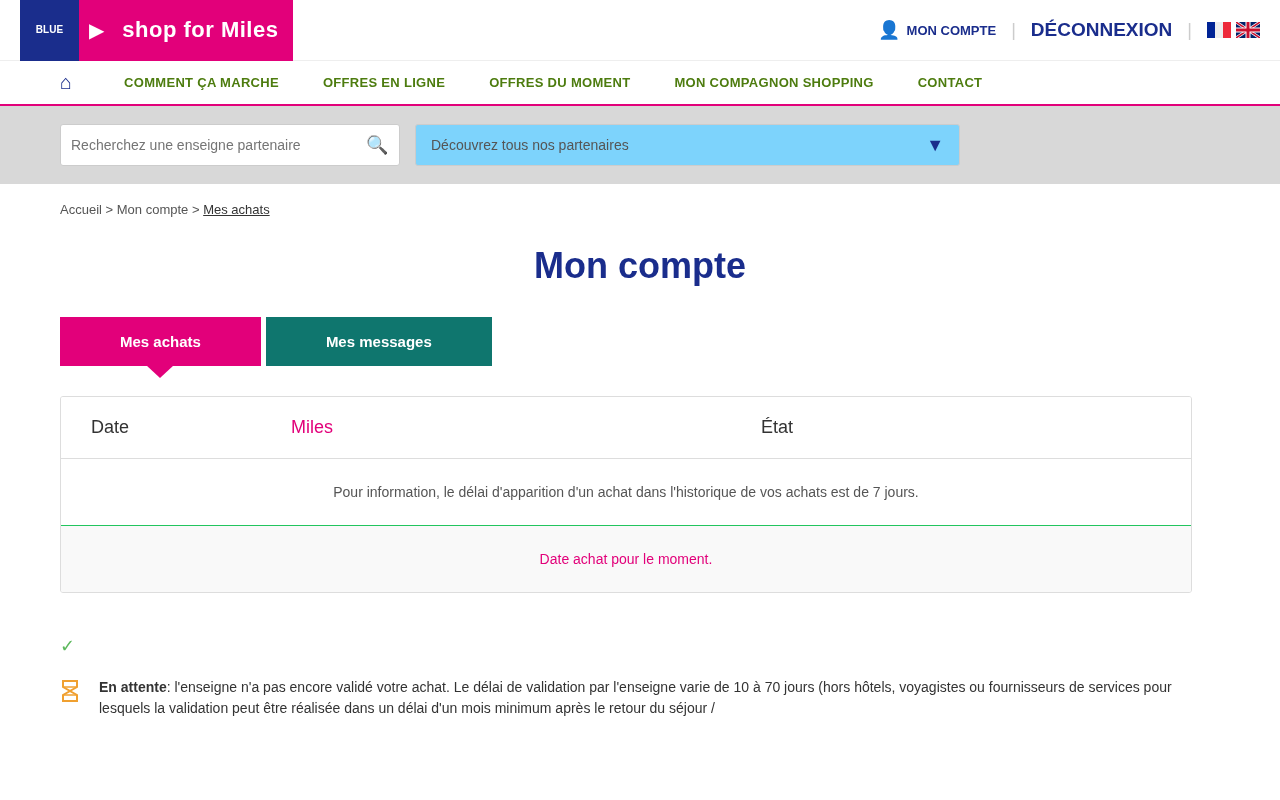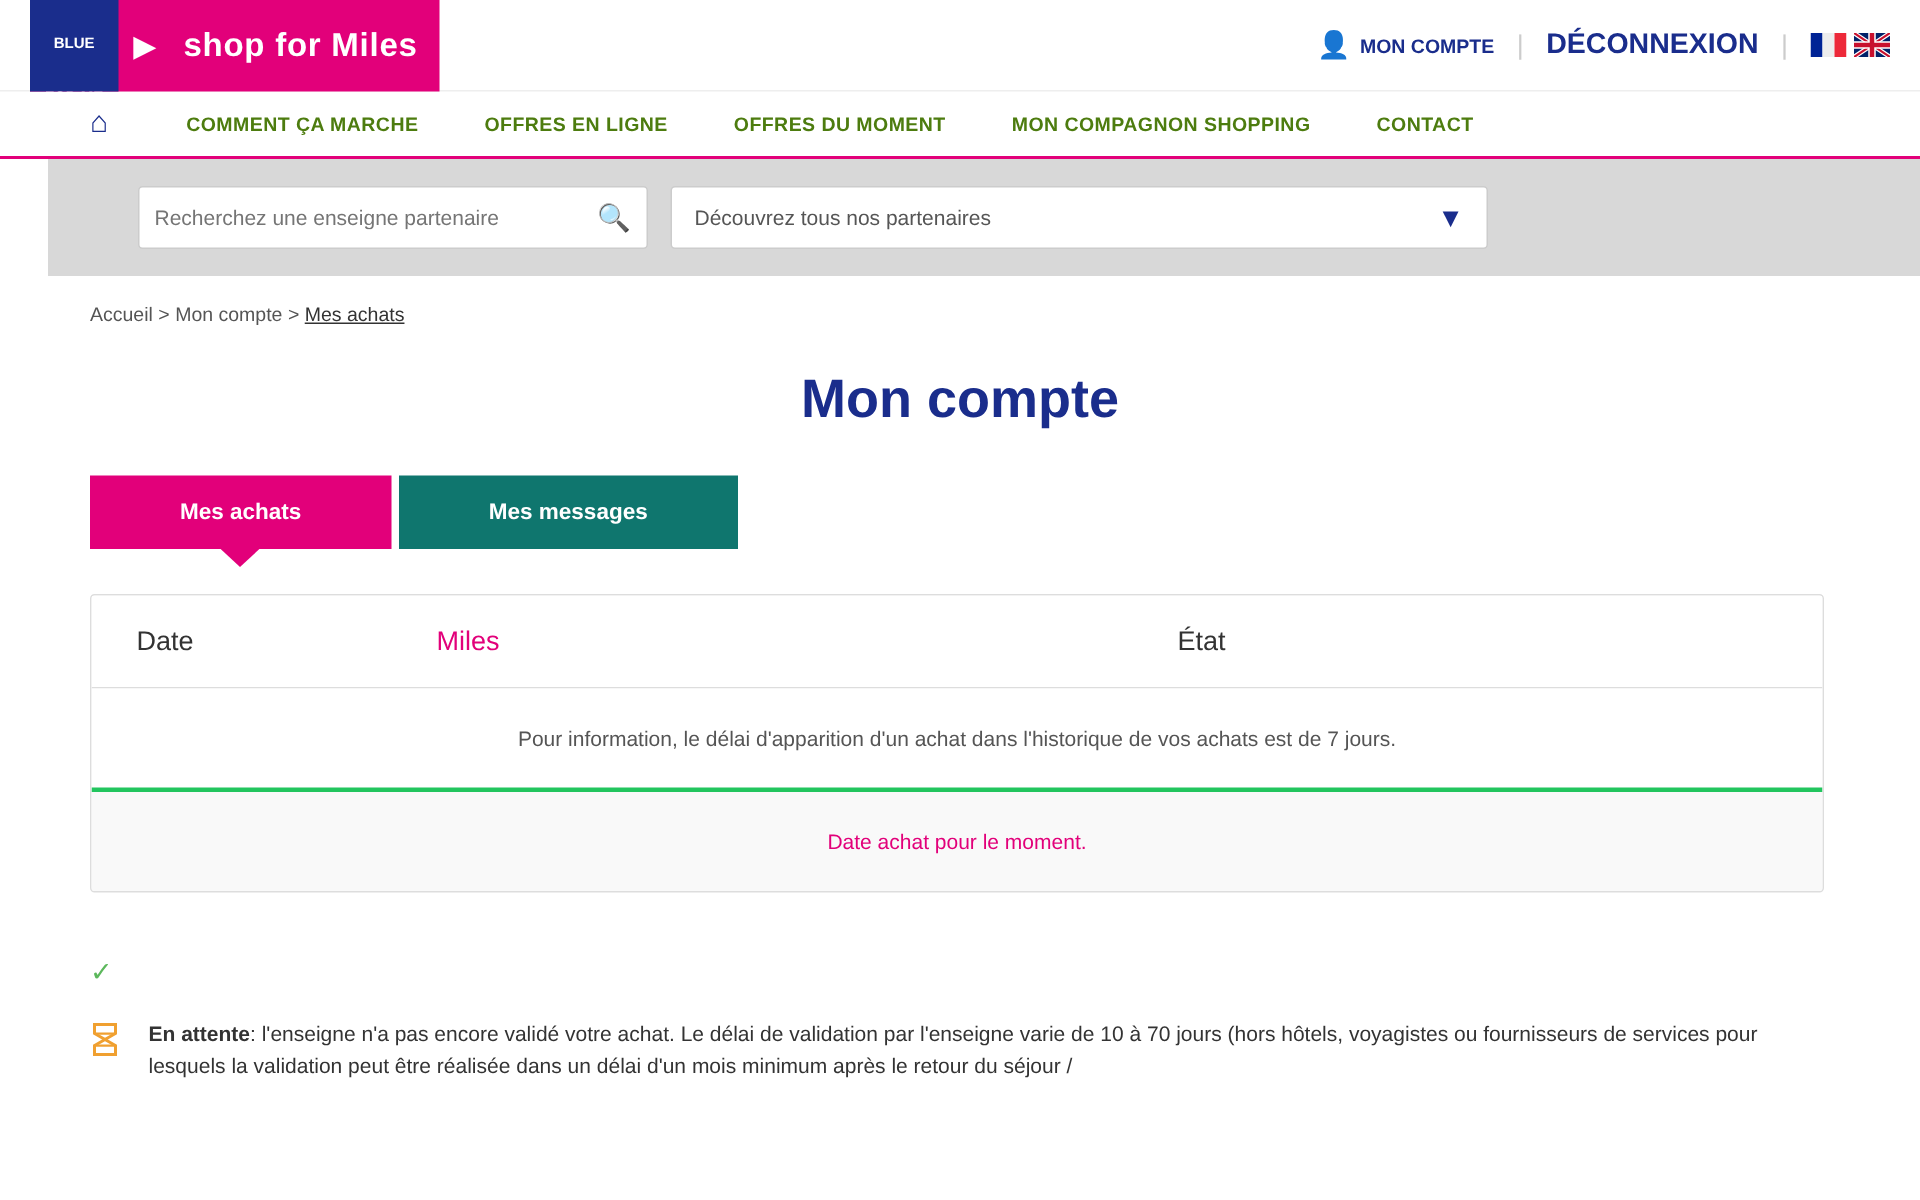--- a/index.html
+++ b/index.html
@@ -122,21 +122,20 @@
       white-space: nowrap;
     }
 
     
     .search-area {
       background: #d8d8d8;
       padding: 18px 60px;
       display: flex;
       gap: 15px;
       align-items: flex-end;
-      margin-left: 32px;
     }
     .search-input-wrap {
       background: #fff;
       border: 1px solid #ccc;
       border-radius: 3px;
       display: flex;
       align-items: center;
       padding: 0 10px;
       width: 340px;
       height: 42px;
@@ -150,21 +149,21 @@
       background: transparent;
     }
     .search-icon-btn {
       background: none;
       border: none;
       cursor: pointer;
       color: #1a2d8c;
       font-size: 18px;
     }
     .partner-dropdown {
-      background: #ffffff;
+      background: #7dd3fc;
       border: 1px solid #ccc;
       border-radius: 3px;
       display: flex;
       align-items: center;
       justify-content: space-between;
       padding: 0 15px;
       width: 545px;
       height: 42px;
       cursor: pointer;
     }
@@ -234,21 +233,21 @@
       font-weight: bold;
       font-size: 15px;
       padding: 16px 60px;
       border: none;
       cursor: pointer;
       margin-left: 5px;
     }
 
     
     .table-wrap {
-      margin: 25px 64px 20px 60px;
+      margin: 25px 88px 20px 60px;
       border: 1px solid #ddd;
       border-radius: 3px;
       overflow: hidden;
     }
     .table-header {
       display: grid;
       grid-template-columns: 200px 1fr 200px 200px;
       padding: 20px 30px;
       background: #fff;
       border-bottom: 1px solid #ddd;
@@ -260,21 +259,21 @@
     }
     .table-header-cell.miles-col {
       color: #e2007a;
     }
     .table-info-row {
       background: #fff;
       padding: 25px 30px;
       text-align: center;
       color: #555;
       font-size: 14px;
-      border-bottom: 3px solid #22c55e;
+      border-bottom: 1px solid #22c55e;
     }
     .table-empty-row {
       background: #f9f9f9;
       padding: 25px 30px;
       text-align: center;
       color: #e2007a;
       font-size: 14px;
     }
 
     

